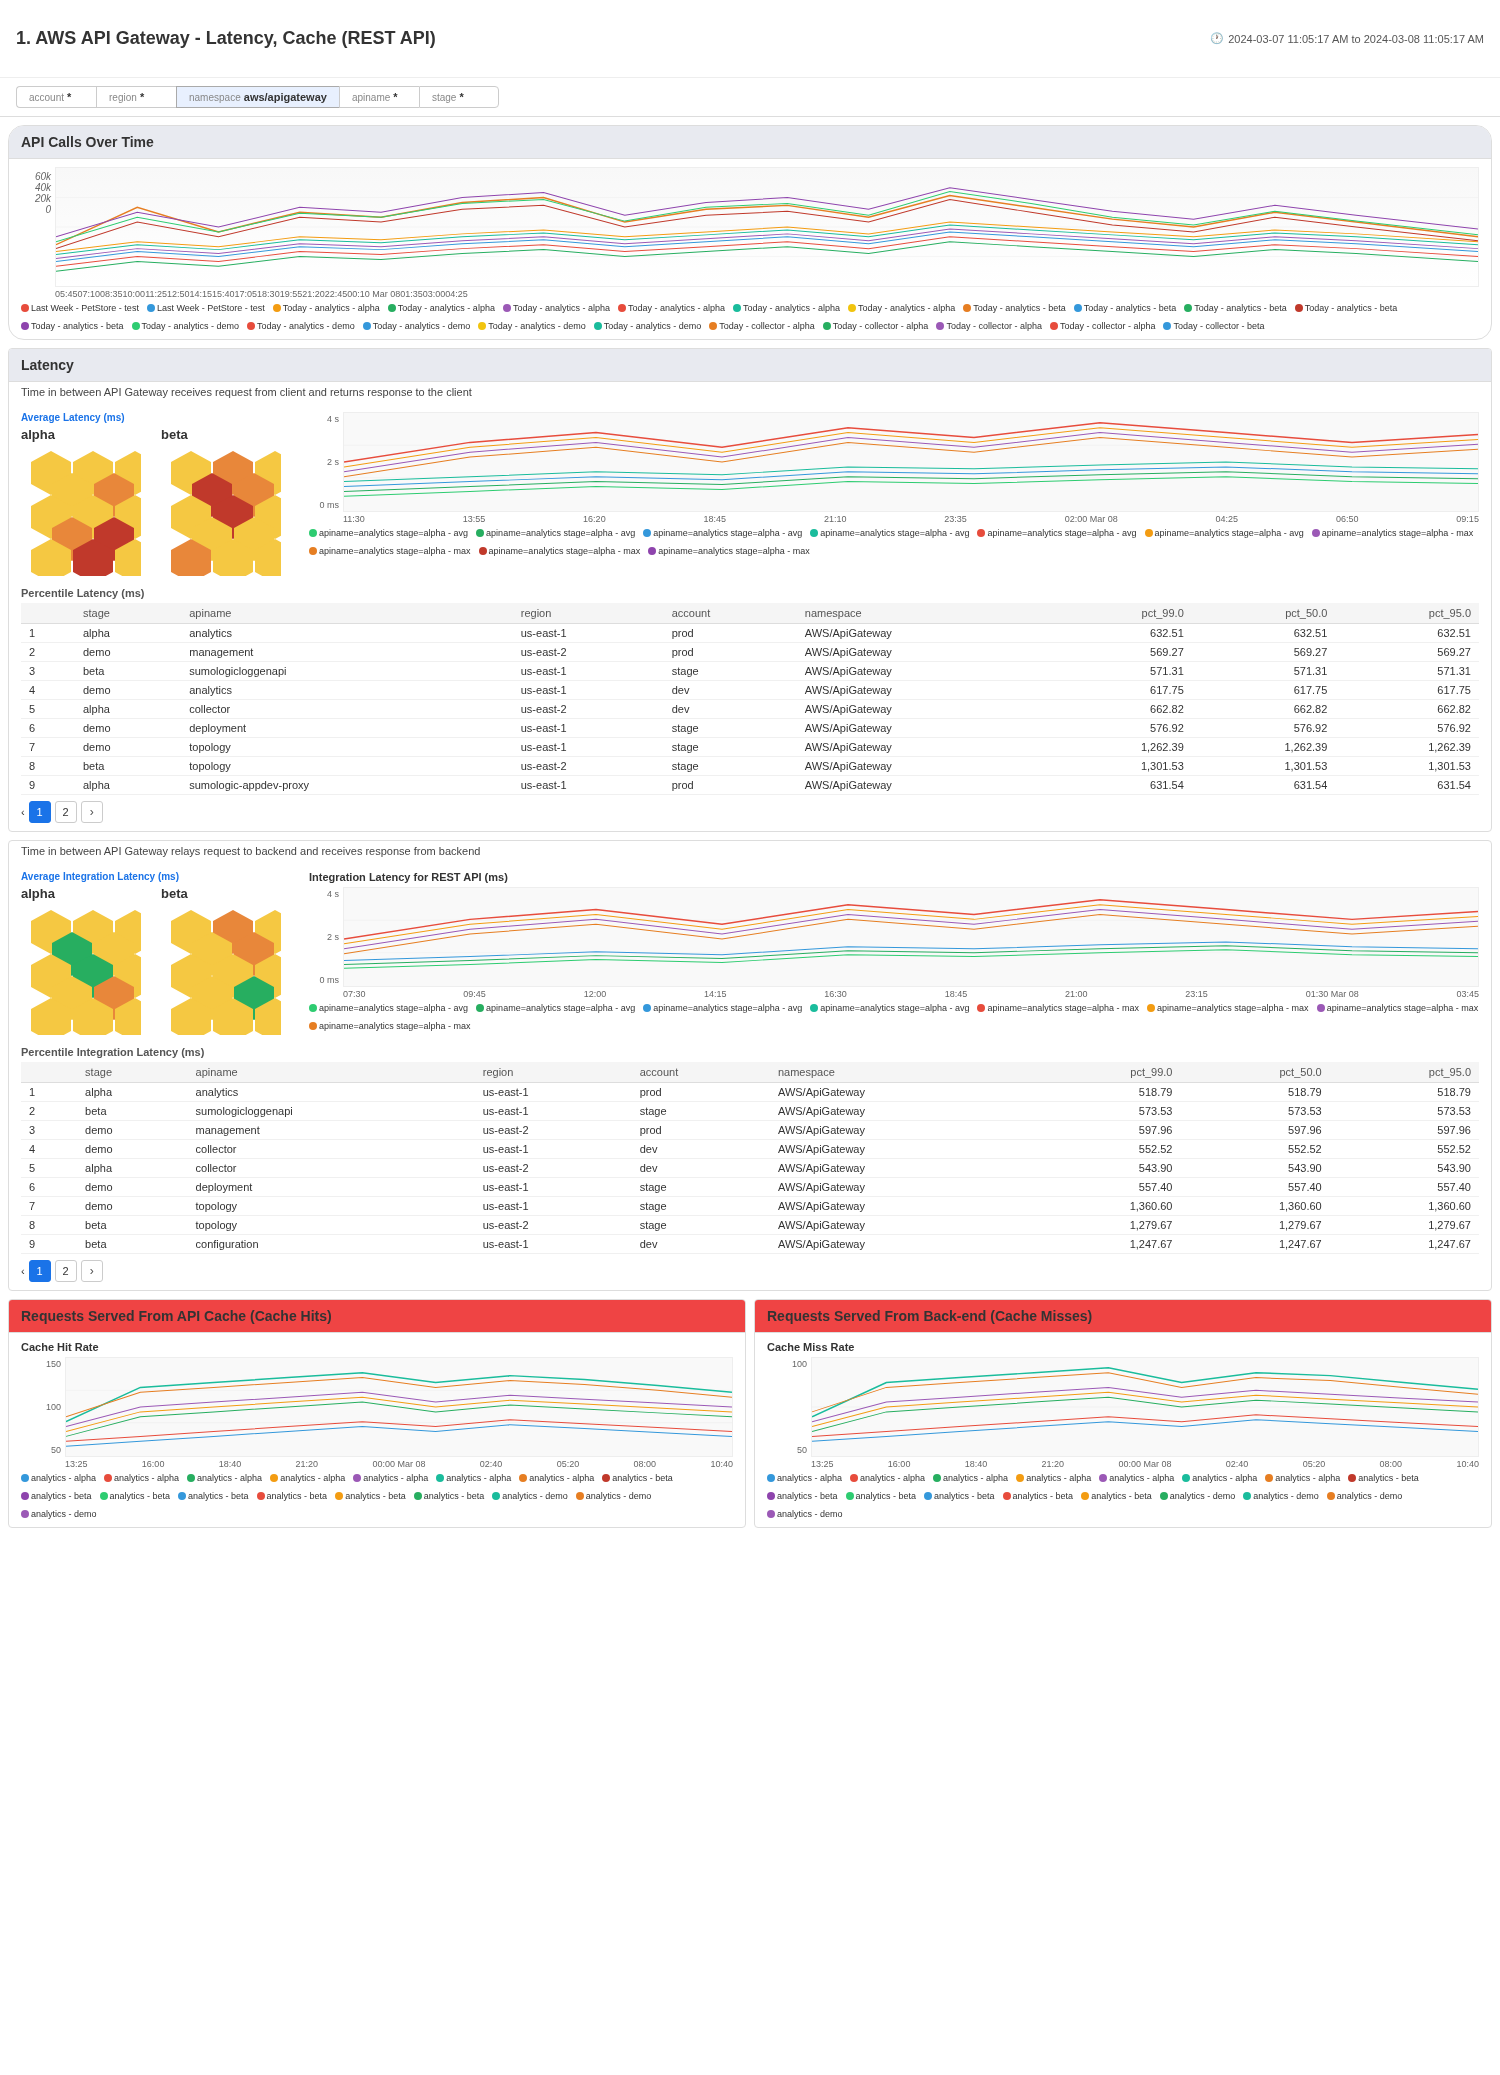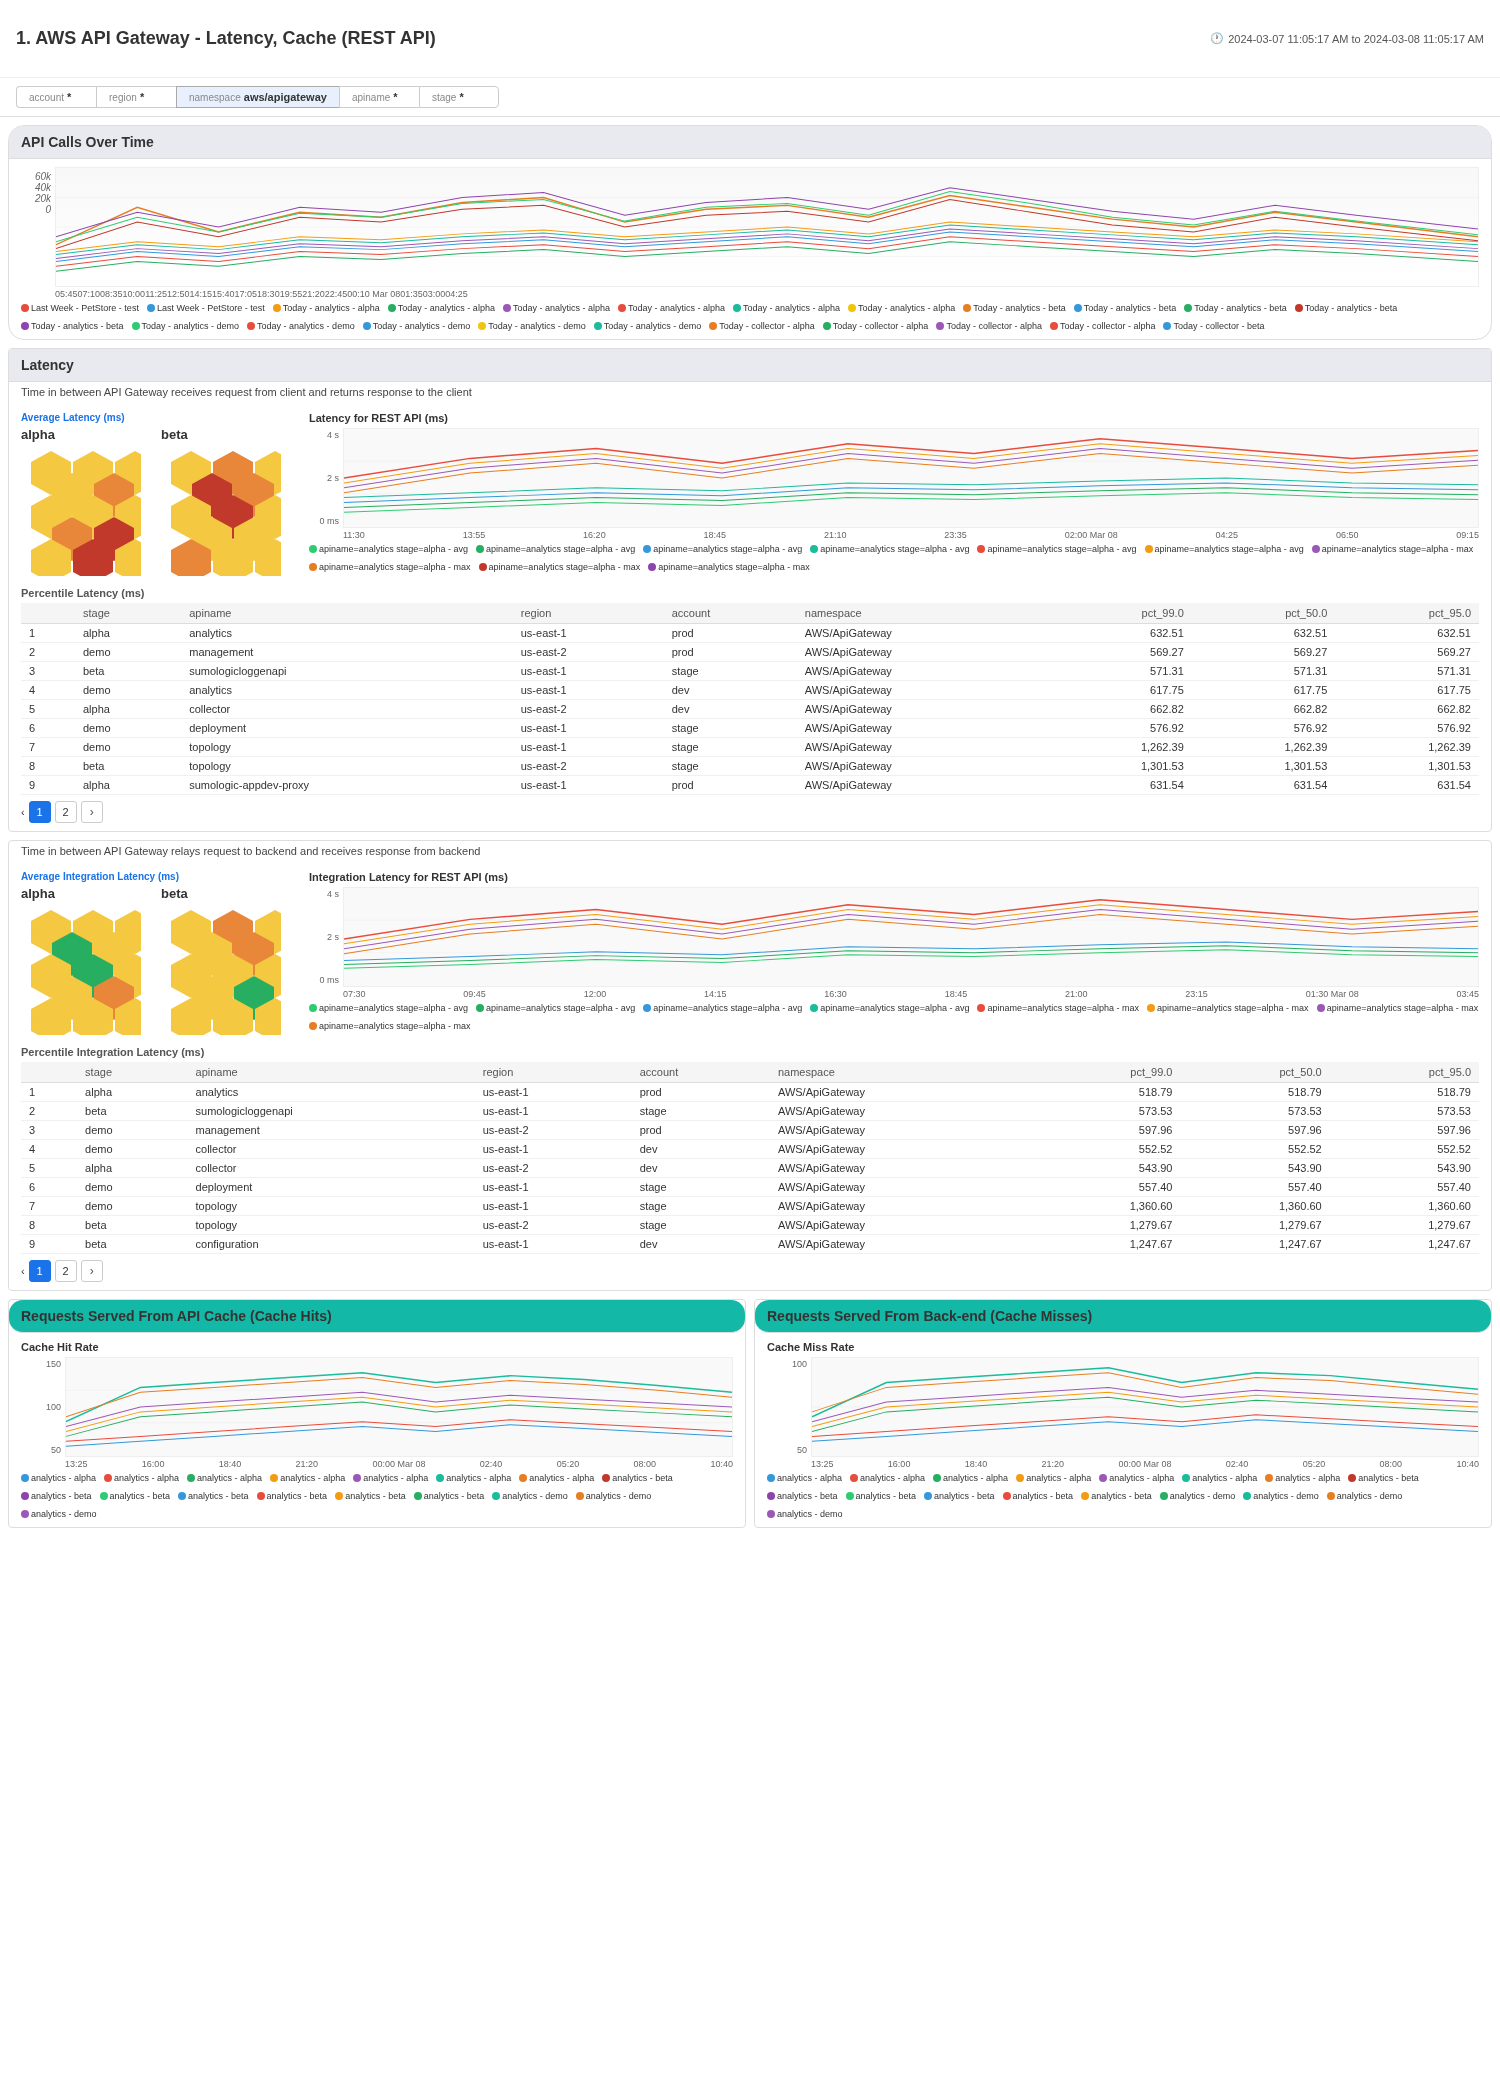--- a/index.html
+++ b/index.html
@@ -40,21 +40,21 @@
     
     .table-title { font-size: 11px; font-weight: bold; margin: 8px 0 4px 0; color: #555; }
     
     .pagination { display: flex; align-items: center; gap: 4px; margin-top: 6px; font-size: 11px; }
     .page-btn { width: 22px; height: 22px; border: 1px solid #ccc; border-radius: 3px; display: flex; align-items: center; justify-content: center; cursor: pointer; background: #fff; font-size: 11px; }
     .page-btn.active { background: #1a73e8; color: #fff; border-color: #1a73e8; }
     .page-btn.arrow { font-size: 12px; color: #555; }
     
     .bottom-two-col { display: flex; gap: 8px; }
     .bottom-col { flex: 1; border: 1px solid #ddd; border-radius: 4px; overflow: hidden; }
-    .bottom-col-header { background: #14b8a6; padding: 8px 12px; font-size: 14px; font-weight: bold; border-bottom: 1px solid #ddd; border-radius: 14px; }
+    .bottom-col-header { background: #ef4444; padding: 8px 12px; font-size: 14px; font-weight: bold; border-bottom: 1px solid #ddd; }
     .bottom-col-body { padding: 8px 12px; }
     
     .avg-latency-title { font-size: 10px; color: #1a73e8; font-weight: bold; margin-bottom: 4px; }
     
     .section-desc { font-size: 11px; color: #444; padding: 4px 12px 6px 12px; }
   </style>
 </head>
 <body>
 
 <div class="page-header">
@@ -314,21 +314,20 @@
                 <polygon points="20,0 40,11 40,33 20,44 0,33 0,11" fill="#e8873a" transform="translate(0,88)"></polygon>
                 <polygon points="20,0 40,11 40,33 20,44 0,33 0,11" fill="#f5c842" transform="translate(42,88)"></polygon>
                 <polygon points="20,0 40,11 40,33 20,44 0,33 0,11" fill="#f5c842" transform="translate(84,88)"></polygon>
               </g>
             </svg>
           </div>
         </div>
       </div>
 
       <div class="col-right">
-        <div class="chart-title">Latency for REST API (ms)</div>
         <div style="display:flex; gap:4px;">
           <div style="width:30px; display:flex; flex-direction:column; justify-content:space-between; align-items:flex-end; font-size:9px; color:#666; padding:2px 0; height:100px;">
             <span>4 s</span>
             <span>2 s</span>
             <span>0 ms</span>
           </div>
           <div style="flex:1;">
             <svg width="100%" height="100" viewBox="0 0 900 100" preserveAspectRatio="none" style="display:block; border:1px solid #eee; background:#fafafa;">
               <rect width="900" height="100" fill="#f9f9f9"></rect>
               <line x1="0" y1="33" x2="900" y2="33" stroke="#eee" stroke-width="0.5"></line>

